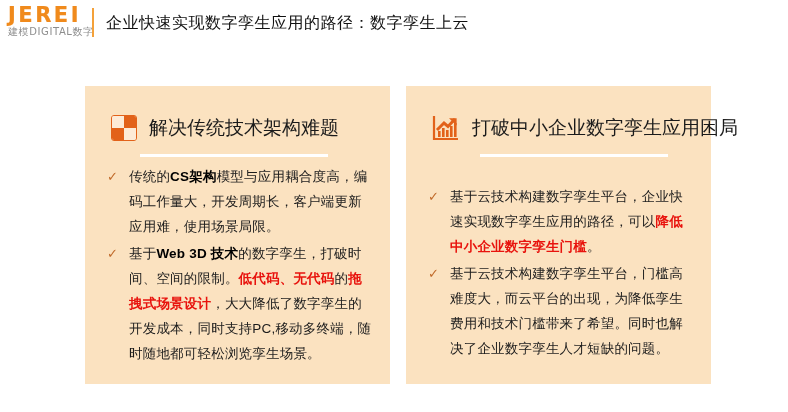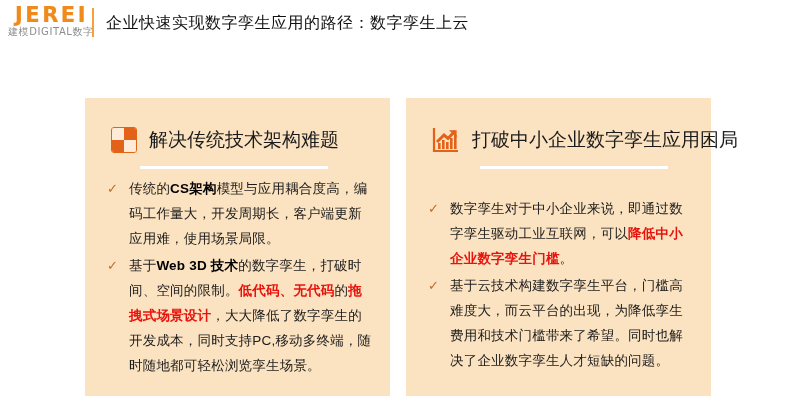--- a/index.html
+++ b/index.html
@@ -16,21 +16,20 @@
   }
 
   
   .header {
     position: absolute;
     left: 0;
     top: 0;
     width: 724px;
     height: 46px;
     background: #ffffff;
-    text-align: right;
   }
   .logo-block {
     position: absolute;
     left: 8px;
     top: 4px;
     width: 80px;
     height: 34px;
   }
   .logo-mark {
     font-family: "DejaVu Sans", sans-serif;
@@ -73,21 +72,21 @@
   
   .cards {
     position: absolute;
     left: 0;
     top: 82px;
     width: 788px;
     height: 298px;
   }
   .card {
     position: absolute;
-    top: 16px;
+    top: 4px;
     width: 305px;
     height: 298px;
     background: #FBE2C0;
   }
   .card-left  { left: 85px; }
   .card-right { left: 406px; }
 
   .card-head {
     position: absolute;
     left: 0;
@@ -250,21 +249,21 @@
         </svg>
         <div class="card-title">打破中小企业数字孪生应用困局</div>
       </div>
     </div>
     <div class="card-rule"></div>
     <div class="card-body">
 
       <div class="bullet">
         <div class="bullet-mark">✓</div>
         <div class="bullet-text">
-          <span>数字孪生对于中小企业来说，即通过数字孪生驱动工业互联网，可以</span><span class="hl-red">降低中小企业数字孪生门槛</span><span>。</span>
+          <span>基于云技术构建数字孪生平台，企业快速实现数字孪生应用的路径，可以</span><span class="hl-red">降低中小企业数字孪生门槛</span><span>。</span>
         </div>
       </div>
 
       <div class="bullet">
         <div class="bullet-mark">✓</div>
         <div class="bullet-text">
           <span>基于云技术构建数字孪生平台，门槛高难度大，而云平台的出现，为降低孪生费用和技术门槛带来了希望。同时也解决了企业数字孪生人才短缺的问题。</span>
         </div>
       </div>
 

